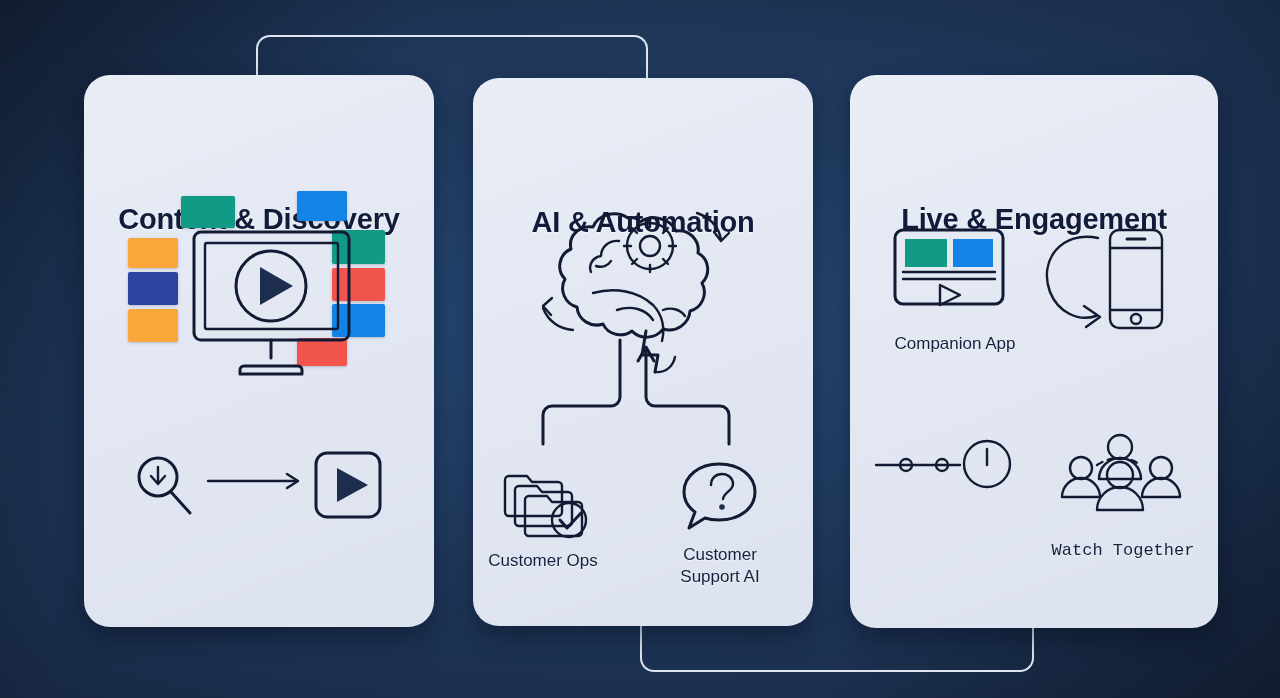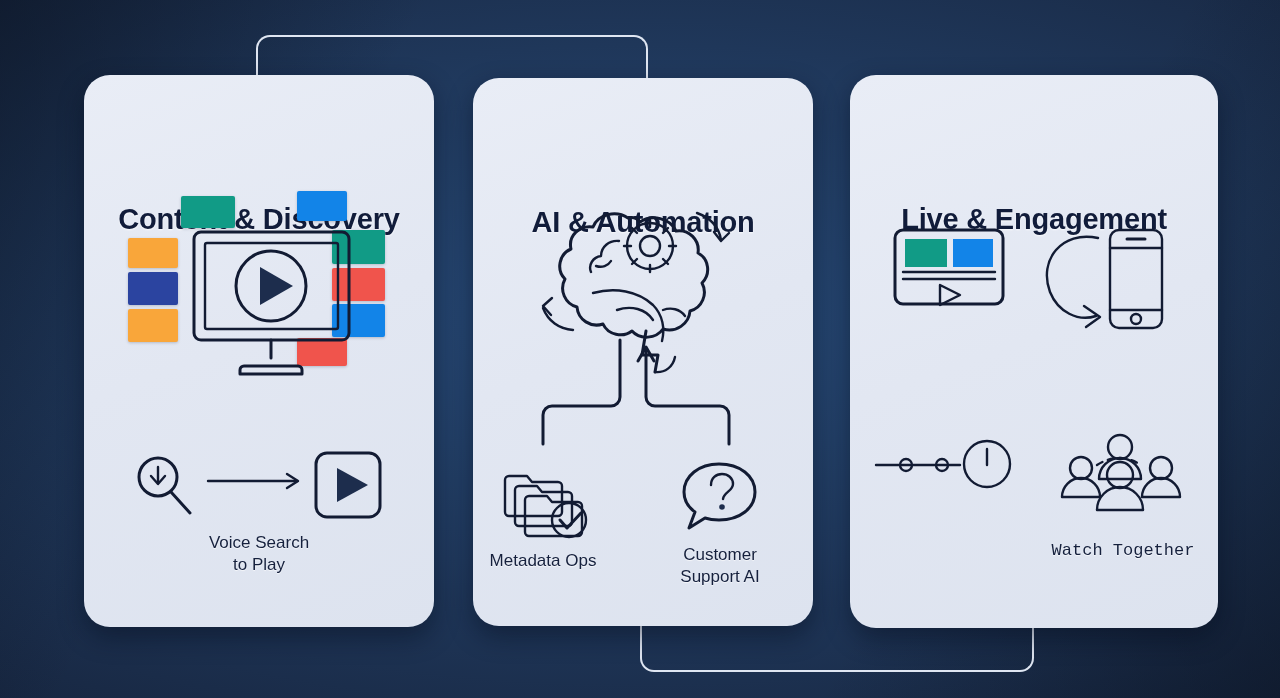--- a/index.html
+++ b/index.html
@@ -134,24 +134,20 @@
       <circle class="ln" cx="26" cy="27" r="19"></circle>
       <path class="ln" d="M39 42 L58 63"></path>
       <path class="ln ln-thin" d="M26 17 v16"></path>
       <path class="ln ln-thin" d="M19 26 L26 34 L33 26"></path>
       <path class="ln ln-thin" d="M76 31 H165"></path>
       <path class="ln ln-thin" d="M155 24 L166 31 L155 38"></path>
       <rect class="ln" x="184" y="3" width="64" height="64" rx="11"></rect>
       <path class="fl" d="M205 18 L236 35 L205 52 Z"></path>
     </svg>
 
-    <div class="label" style="left:0;right:0;top:457px;">
-      <span>Voice Search</span><br>
-      <span>to Play</span>
-    </div>
   </div>
 
   <div class="card card-2">
     <div class="card-title t2">AI &amp; Automation</div>
 
     <svg width="220" height="180" style="left:60px;top:120px;">
       <path class="ln" d="M95 20 c-12 -8 -30 -4 -35 9 c-14 -2 -25 9 -22 22 c-12 5 -15 21 -6 30 c-6 11 0 25 12 28
                            c1 13 14 21 26 17 c5 11 20 14 29 7
                            c8 9 24 8 31 -2 c13 4 26 -5 27 -18
                            c12 -3 18 -17 12 -28 c9 -9 7 -24 -4 -30
@@ -188,21 +184,21 @@
       <path class="ln" d="M115 21 L123 7 L131 21"></path>
     </svg>
 
     <svg width="90" height="78" style="left:30px;top:382px;">
       <path class="ln ln-thin" d="M6 16 h18 l5 6 h26 a4 4 0 0 1 4 4 v26 a4 4 0 0 1 -4 4 H6 a4 4 0 0 1 -4 -4 V20 a4 4 0 0 1 4 -4 z"></path>
       <path class="ln ln-thin" d="M16 26 h18 l5 6 h26 a4 4 0 0 1 4 4 v26 a4 4 0 0 1 -4 4 H16 a4 4 0 0 1 -4 -4 V30 a4 4 0 0 1 4 -4 z" fill="#e4e9f3"></path>
       <path class="ln ln-thin" d="M26 36 h18 l5 6 h26 a4 4 0 0 1 4 4 v26 a4 4 0 0 1 -4 4 H26 a4 4 0 0 1 -4 -4 V40 a4 4 0 0 1 4 -4 z" fill="#e4e9f3"></path>
       <circle class="ln ln-thin" cx="66" cy="60" r="17" fill="#e4e9f3"></circle>
       <path class="ln" d="M57 60 l7 8 l14 -15"></path>
     </svg>
-    <div class="label" style="left:-5px;top:472px;width:150px;">Metadata Ops</div>
+    <div class="label" style="left:-5px;top:472px;width:150px;">Customer Ops</div>
 
     <svg width="80" height="80" style="left:208px;top:382px;">
       <path class="ln" d="M38 4 C59 4 74 16 74 32 C74 48 59 60 38 60 C33 60 28 59.4 24 58 L8 68 L14 52 C7 47 3 40 3 32 C3 16 18 4 38 4 Z"></path>
       <path class="ln ln-thin" d="M30 25 c0 -7 5 -11 11 -11 c6 0 11 4 11 10 c0 7 -9 8 -10 15"></path>
       <circle class="fl" cx="41" cy="47" r="2.8"></circle>
     </svg>
     <div class="label" style="left:182px;top:466px;width:130px;">
       <span>Customer</span><br>
       <span>Support AI</span>
     </div>
@@ -212,20 +208,21 @@
     <div class="card-title t3">Live &amp; Engagement</div>
 
     <svg width="116" height="82" style="left:42px;top:152px;">
       <rect class="ln" x="3" y="3" width="108" height="74" rx="8"></rect>
       <rect x="13" y="12" width="42" height="28" fill="#119B86"></rect>
       <rect x="61" y="12" width="40" height="28" fill="#1284E8"></rect>
       <path class="ln ln-thin" d="M11 45 h92"></path>
       <path class="ln ln-thin" d="M11 52 h92"></path>
       <path class="ln ln-thin" d="M48 58 L68 68 L48 78 Z" fill="none"></path>
     </svg>
+    <div class="label" style="left:0;top:258px;width:210px;">Companion App</div>
 
     <svg width="130" height="120" style="left:190px;top:145px;">
       <path class="ln ln-thin" d="M58 18 C22 10 -2 40 10 72 C18 92 38 102 56 96"></path>
       <path class="ln ln-thin" d="M44 86 L60 97 L46 107"></path>
       <rect class="ln ln-thin" x="70" y="10" width="52" height="98" rx="9"></rect>
       <path class="ln ln-thin" d="M70 28 h52"></path>
       <path class="ln ln-thin" d="M70 90 h52"></path>
       <path class="ln" d="M87 19 h18"></path>
       <circle class="ln ln-thin" cx="96" cy="99" r="5"></circle>
     </svg>

